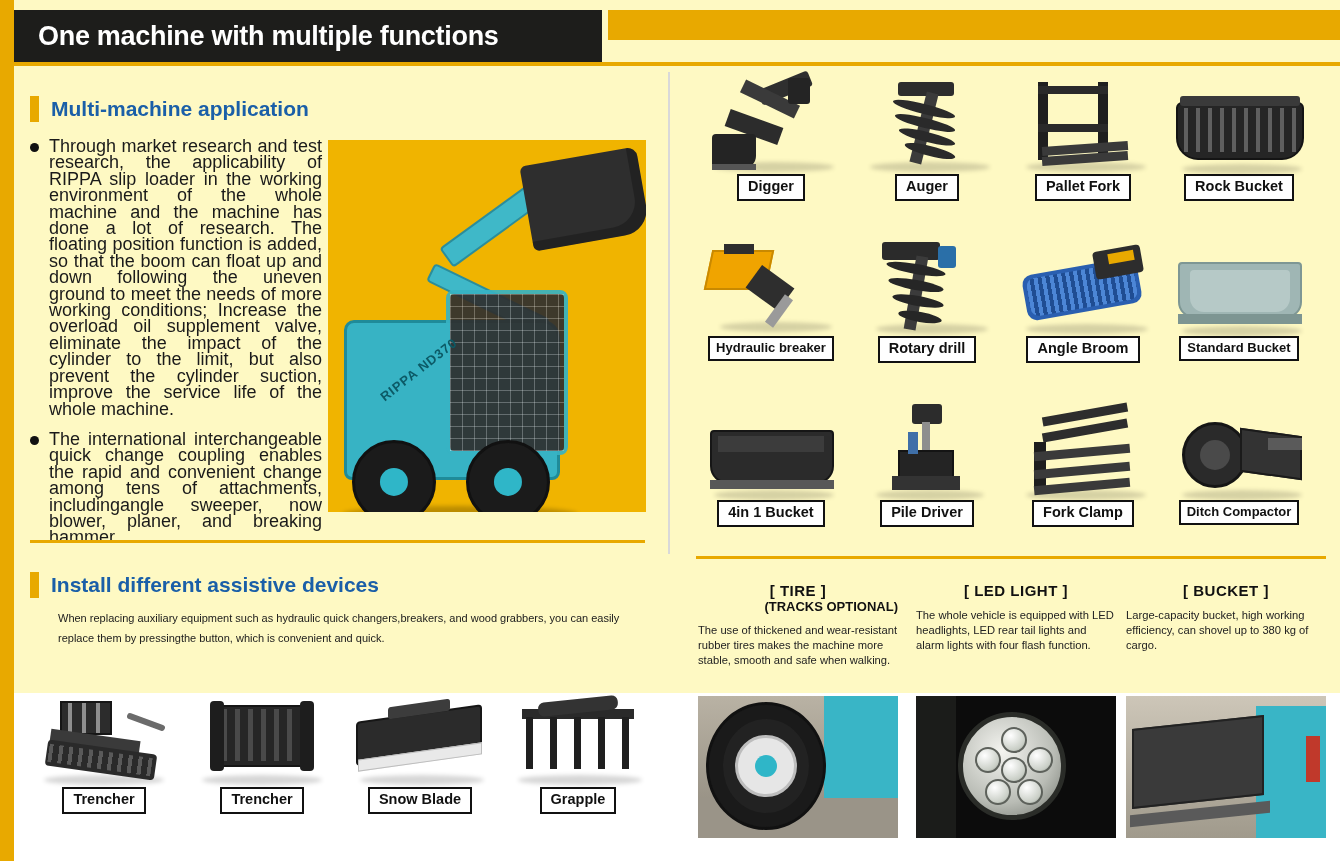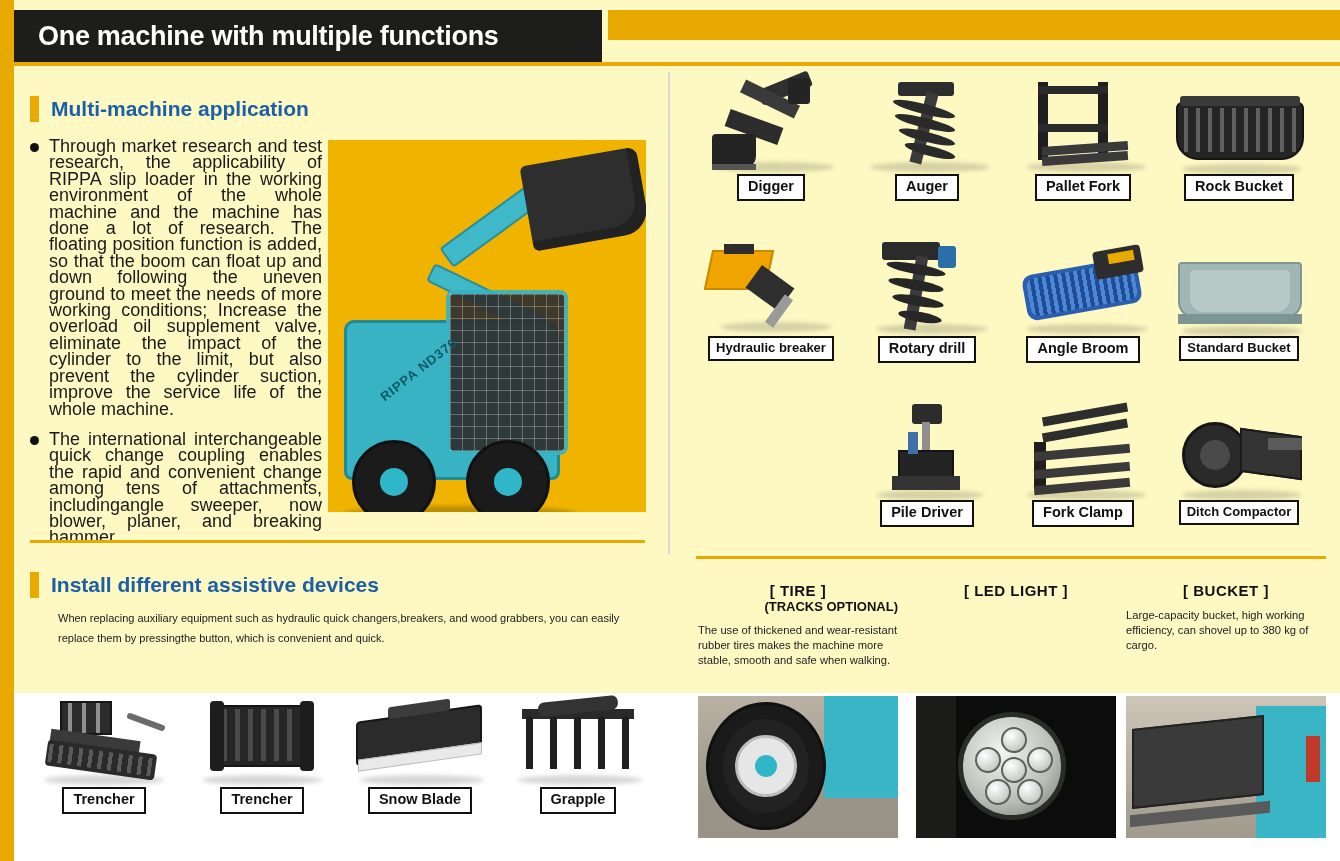--- a/index.html
+++ b/index.html
@@ -554,20 +554,29 @@
   <div class="tile" style="left:1164px; top:240px; width:150px;">
     <div class="art">
       <div class="shadow-el sh" style="left:18px;top:86px;width:120px;height:10px;"></div>
       <div class="sh" style="left:14px;top:22px;width:124px;height:56px;background:#9fb6b4;border:2px solid #7e9794;border-radius:4px 4px 16px 16px;"></div>
       <div class="sh" style="left:26px;top:30px;width:100px;height:42px;background:#b6c9c7;border-radius:4px 4px 14px 14px;"></div>
       <div class="sh" style="left:14px;top:74px;width:124px;height:10px;background:#7d9592;"></div>
     </div>
     <span class="cap small">Standard Bucket</span>
   </div>
 
+  <div class="tile" style="left:696px; top:404px; width:150px;">
+    <div class="art">
+      <div class="shadow-el sh" style="left:18px;top:86px;width:120px;height:10px;"></div>
+      <div class="sh" style="left:14px;top:26px;width:124px;height:54px;background:#2b2b2b;border:2px solid #161616;border-radius:4px 4px 18px 18px;"></div>
+      <div class="sh" style="left:22px;top:32px;width:106px;height:16px;background:#3c3c3c;"></div>
+      <div class="sh" style="left:14px;top:76px;width:124px;height:9px;background:#585858;"></div>
+    </div>
+    <span class="cap">4in 1 Bucket</span>
+  </div>
 
   <div class="tile" style="left:852px; top:404px; width:150px;">
     <div class="art">
       <div class="shadow-el sh" style="left:24px;top:86px;width:108px;height:10px;"></div>
       <div class="sh" style="left:60px;top:0px;width:30px;height:20px;background:#2c2c2c;border-radius:3px;"></div>
       <div class="sh" style="left:70px;top:18px;width:8px;height:32px;background:#8e8e8e;"></div>
       <div class="sh" style="left:46px;top:46px;width:56px;height:30px;background:#242424;border:2px solid #141414;"></div>
       <div class="sh" style="left:40px;top:72px;width:68px;height:14px;background:#333;"></div>
       <div class="sh" style="left:56px;top:28px;width:10px;height:22px;background:#3f6fa8;"></div>
     </div>
@@ -609,20 +618,21 @@
     <div class="tire-ground"></div>
     <div class="tire-tyre">
       <div class="tire-rim">
           <div class="tire-hub"></div>
         </div>
     </div>
   </div>
 
   <div class="feat" style="left:916px; top:582px; width:200px;">
     <div class="feat-title">[ LED LIGHT ]</div>
+    <div class="feat-body">The whole vehicle is equipped with LED headlights, LED rear tail lights and alarm lights with four flash function.</div>
   </div>
   <div class="feat-img" style="left:916px; top:696px;">
     <div class="led-bg"></div>
     <div class="led-panel"></div>
     <div class="led-lamp">
       <span class="led-cell" style="left:38px; top:10px;"></span>
       <span class="led-cell" style="left:12px; top:30px;"></span>
       <span class="led-cell" style="left:64px; top:30px;"></span>
       <span class="led-cell" style="left:38px; top:40px;"></span>
       <span class="led-cell" style="left:22px; top:62px;"></span>

